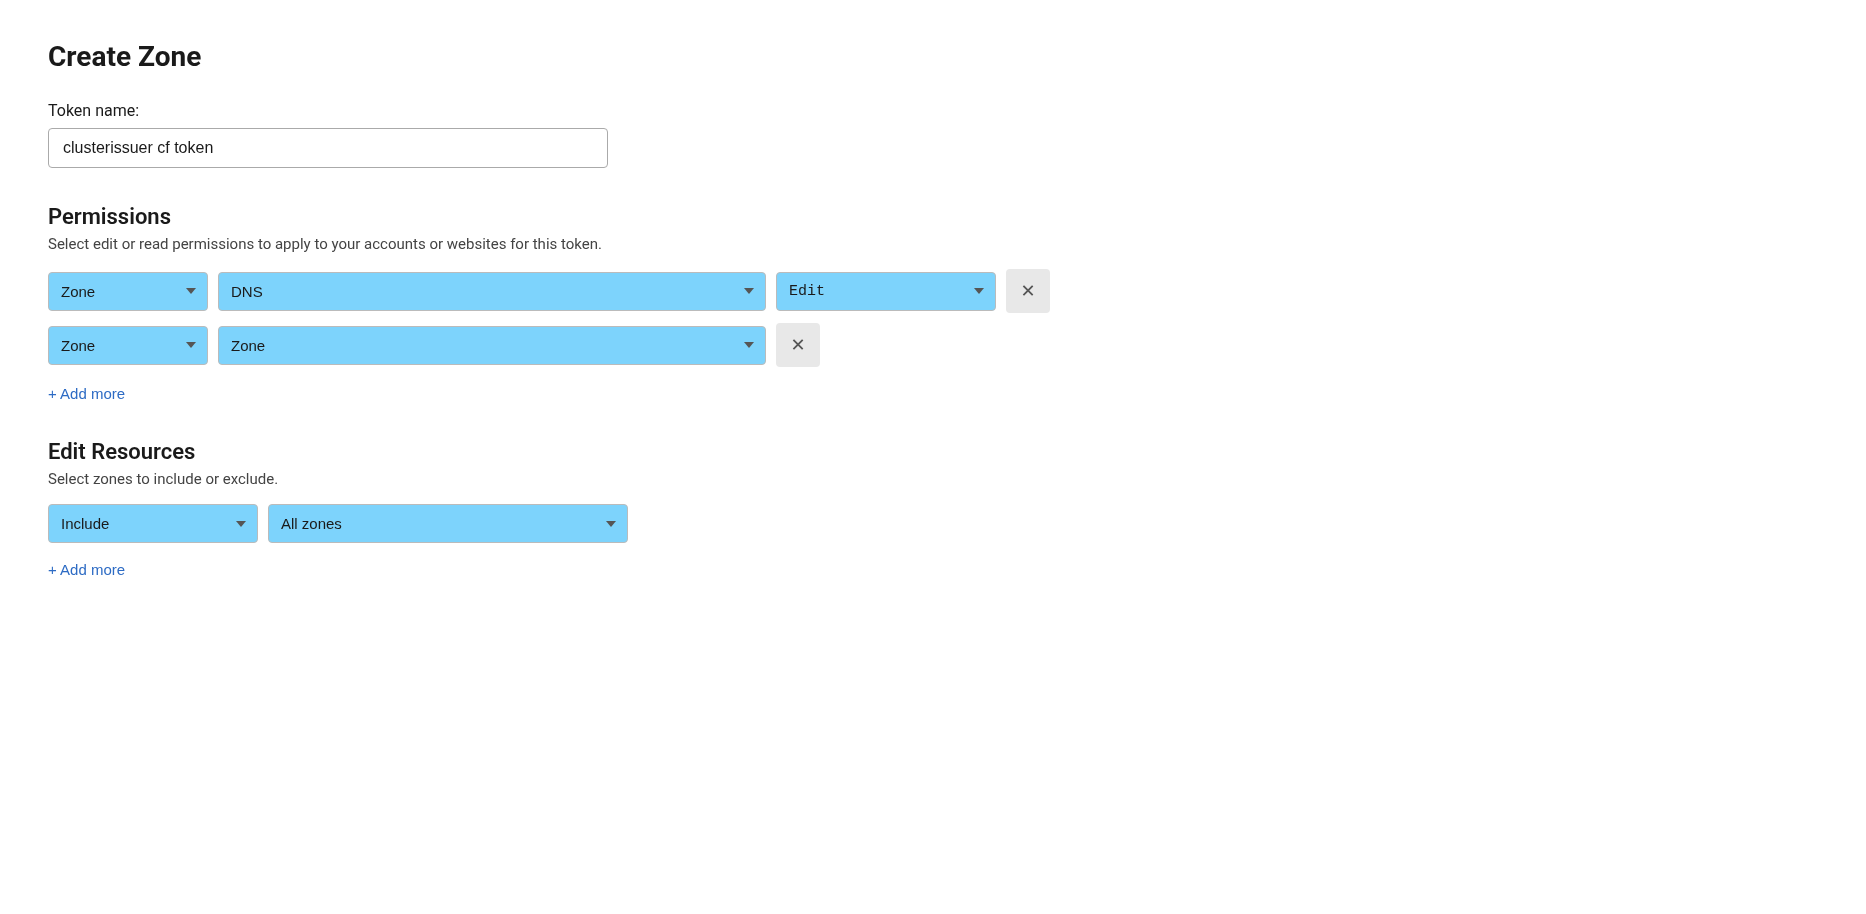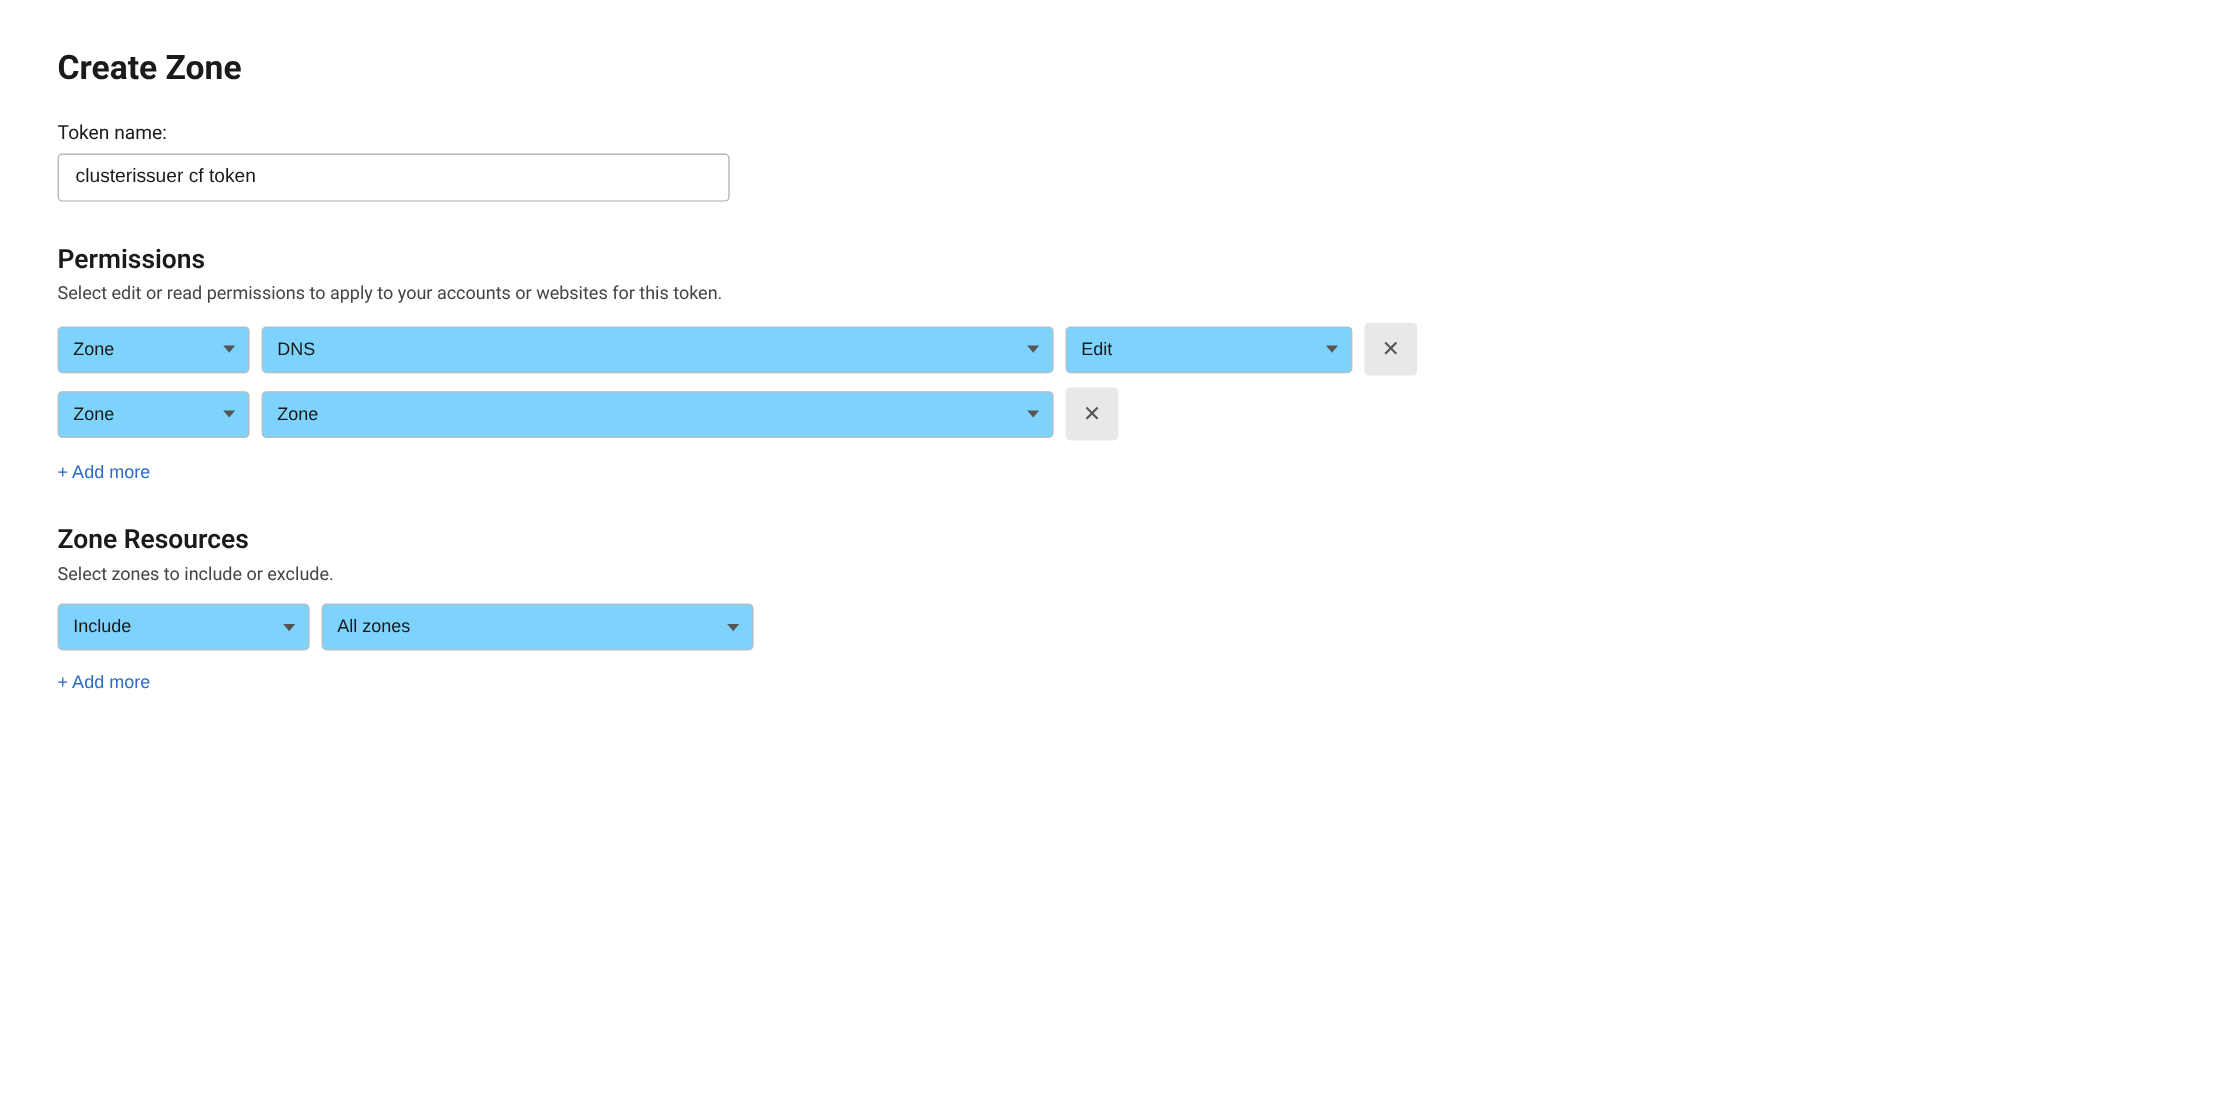--- a/index.html
+++ b/index.html
@@ -94,25 +94,26 @@
       border-right: 5px solid transparent;
       border-top: 6px solid #555;
       pointer-events: none;
     }
 
     .select-category {
       width: 160px;
     }
 
     .select-resource {
-      width: 660px;
+      width: 548px;
     }
 
     .select-permission {
-      width: 239px;
+      width: 220px;
+      font-family: Liberation Mono, monospace;
     }
 
     .select-include {
       width: 210px;
     }
 
     .select-zones {
       width: 360px;
     }
 
@@ -206,21 +207,21 @@
         <option>Cache Rules</option>
       </select>
     </div>
     <button class="remove-btn">✕</button>
   </div>
 
   <button class="add-more-link">+ Add more</button>
 </div>
 
 <div class="section">
-  <div class="section-title">Zone Resources</div>
+  <div class="section-title">Edit Resources</div>
   <div class="section-description">Select zones to include or exclude.</div>
 
   
   <div class="zone-resources-row">
     <div class="select-wrapper">
       <select class="select-include">
         <option>Include</option>
         <option>Exclude</option>
       </select>
     </div>

